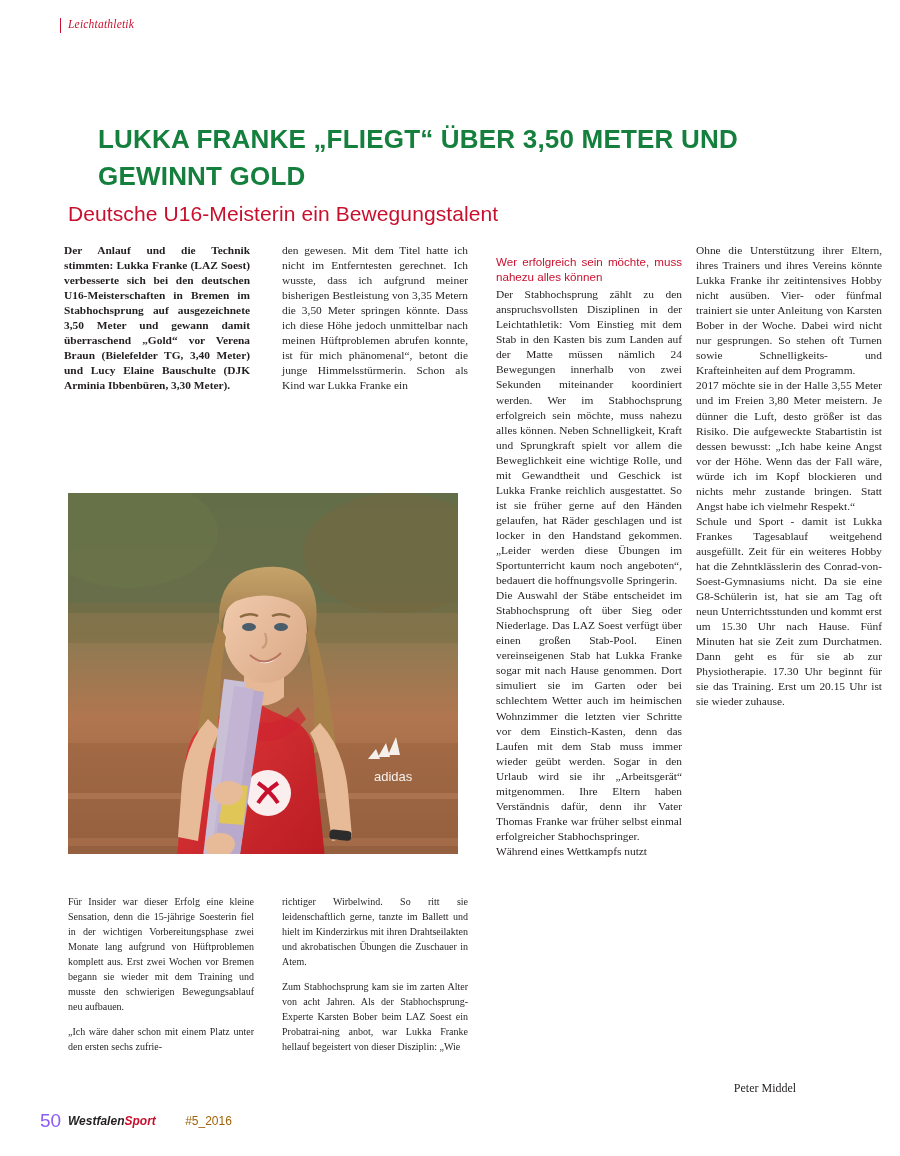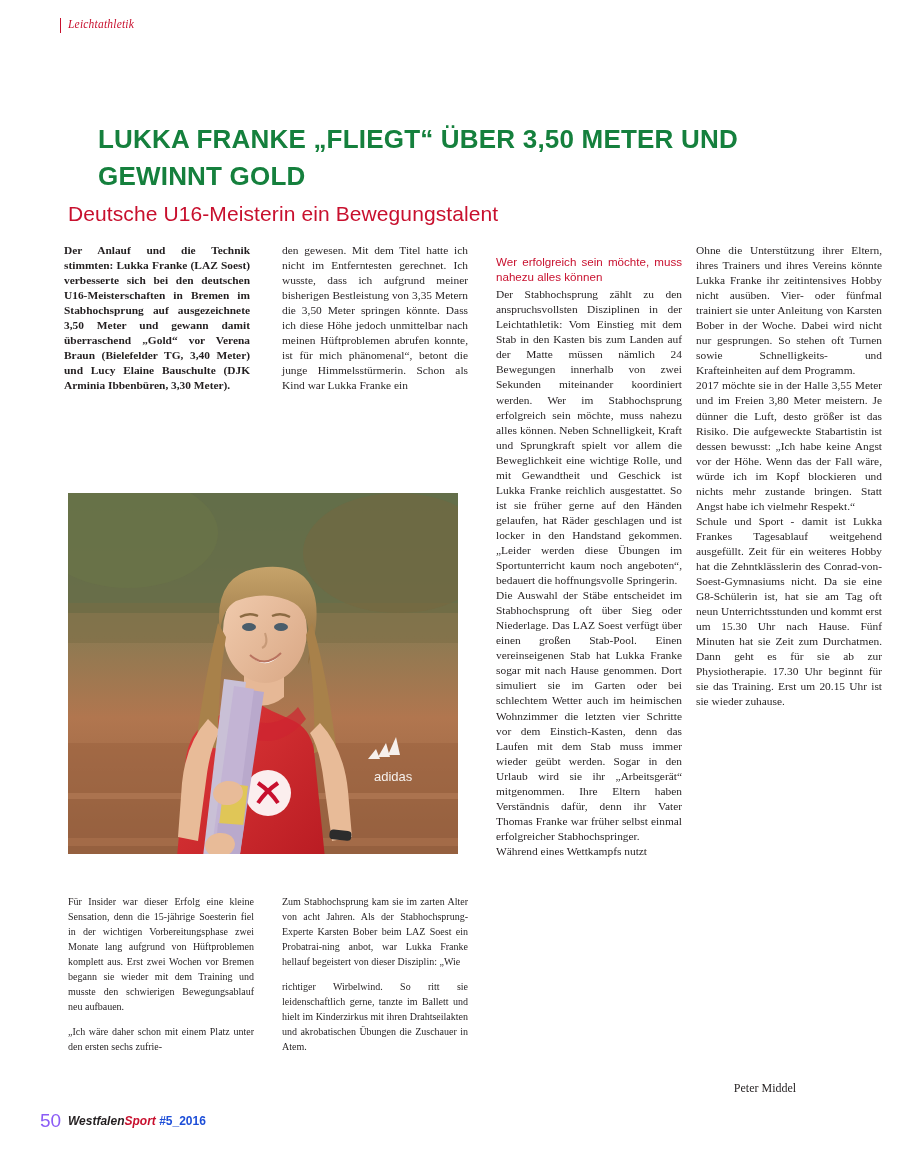--- a/index.html
+++ b/index.html
@@ -154,23 +154,24 @@
     left: 68px;
     top: 1114px;
     font-family: "Liberation Sans", sans-serif;
     font-size: 12px;
     font-style: italic;
     font-weight: bold;
     color: #231f20;
   }
   .footer-brand .red { color: #c8102e; }
   .footer-issue {
-    font-weight: bold;
+    font-weight: normal;
     font-style: normal;
-    color: #1d4ed8;
+    color: #a16207;
+    padding-left: 26px;
   }
 </style>
 </head>
 <body>
 
 <div class="page">
 
   <div class="head-rule"></div>
   <div class="running-head">Leichtathletik</div>
 
@@ -284,20 +285,20 @@
 
       <rect x="262" y="336" width="22" height="10" rx="4" fill="#2c2c2c" transform="rotate(6 262 336)"></rect>
     </svg>
   </div>
 
   <div class="lowcol" id="low1">
     <p>Für Insider war dieser Erfolg eine kleine Sensation, denn die 15-jährige Soesterin fiel in der wichtigen Vorbereitungsphase zwei Monate lang aufgrund von Hüftproblemen komplett aus. Erst zwei Wochen vor Bremen begann sie wieder mit dem Training und musste den schwierigen Bewegungsablauf neu aufbauen.</p>
     <p>„Ich wäre daher schon mit einem Platz unter den ersten sechs zufrie-</p>
   </div>
   <div class="lowcol" id="low2">
+    <p>richtiger Wirbelwind. So ritt sie leidenschaftlich gerne, tanzte im Ballett und hielt im Kinderzirkus mit ihren Drahtseilakten und akrobatischen Übungen die Zuschauer in Atem.</p>
     <p>Zum Stabhochsprung kam sie im zarten Alter von acht Jahren. Als der Stabhochsprung-Experte Karsten Bober beim LAZ Soest ein Probatrai-ning anbot, war Lukka Franke hellauf begeistert von dieser Disziplin: „Wie</p>
-    <p>richtiger Wirbelwind. So ritt sie leidenschaftlich gerne, tanzte im Ballett und hielt im Kinderzirkus mit ihren Drahtseilakten und akrobatischen Übungen die Zuschauer in Atem.</p>
   </div>
 
   <div class="folio">50</div>
   <div class="footer-brand"><span>Westfalen</span><span class="red">Sport</span><span class="footer-issue"> #5_2016</span></div>
 
 </div>
 
 </body></html>

